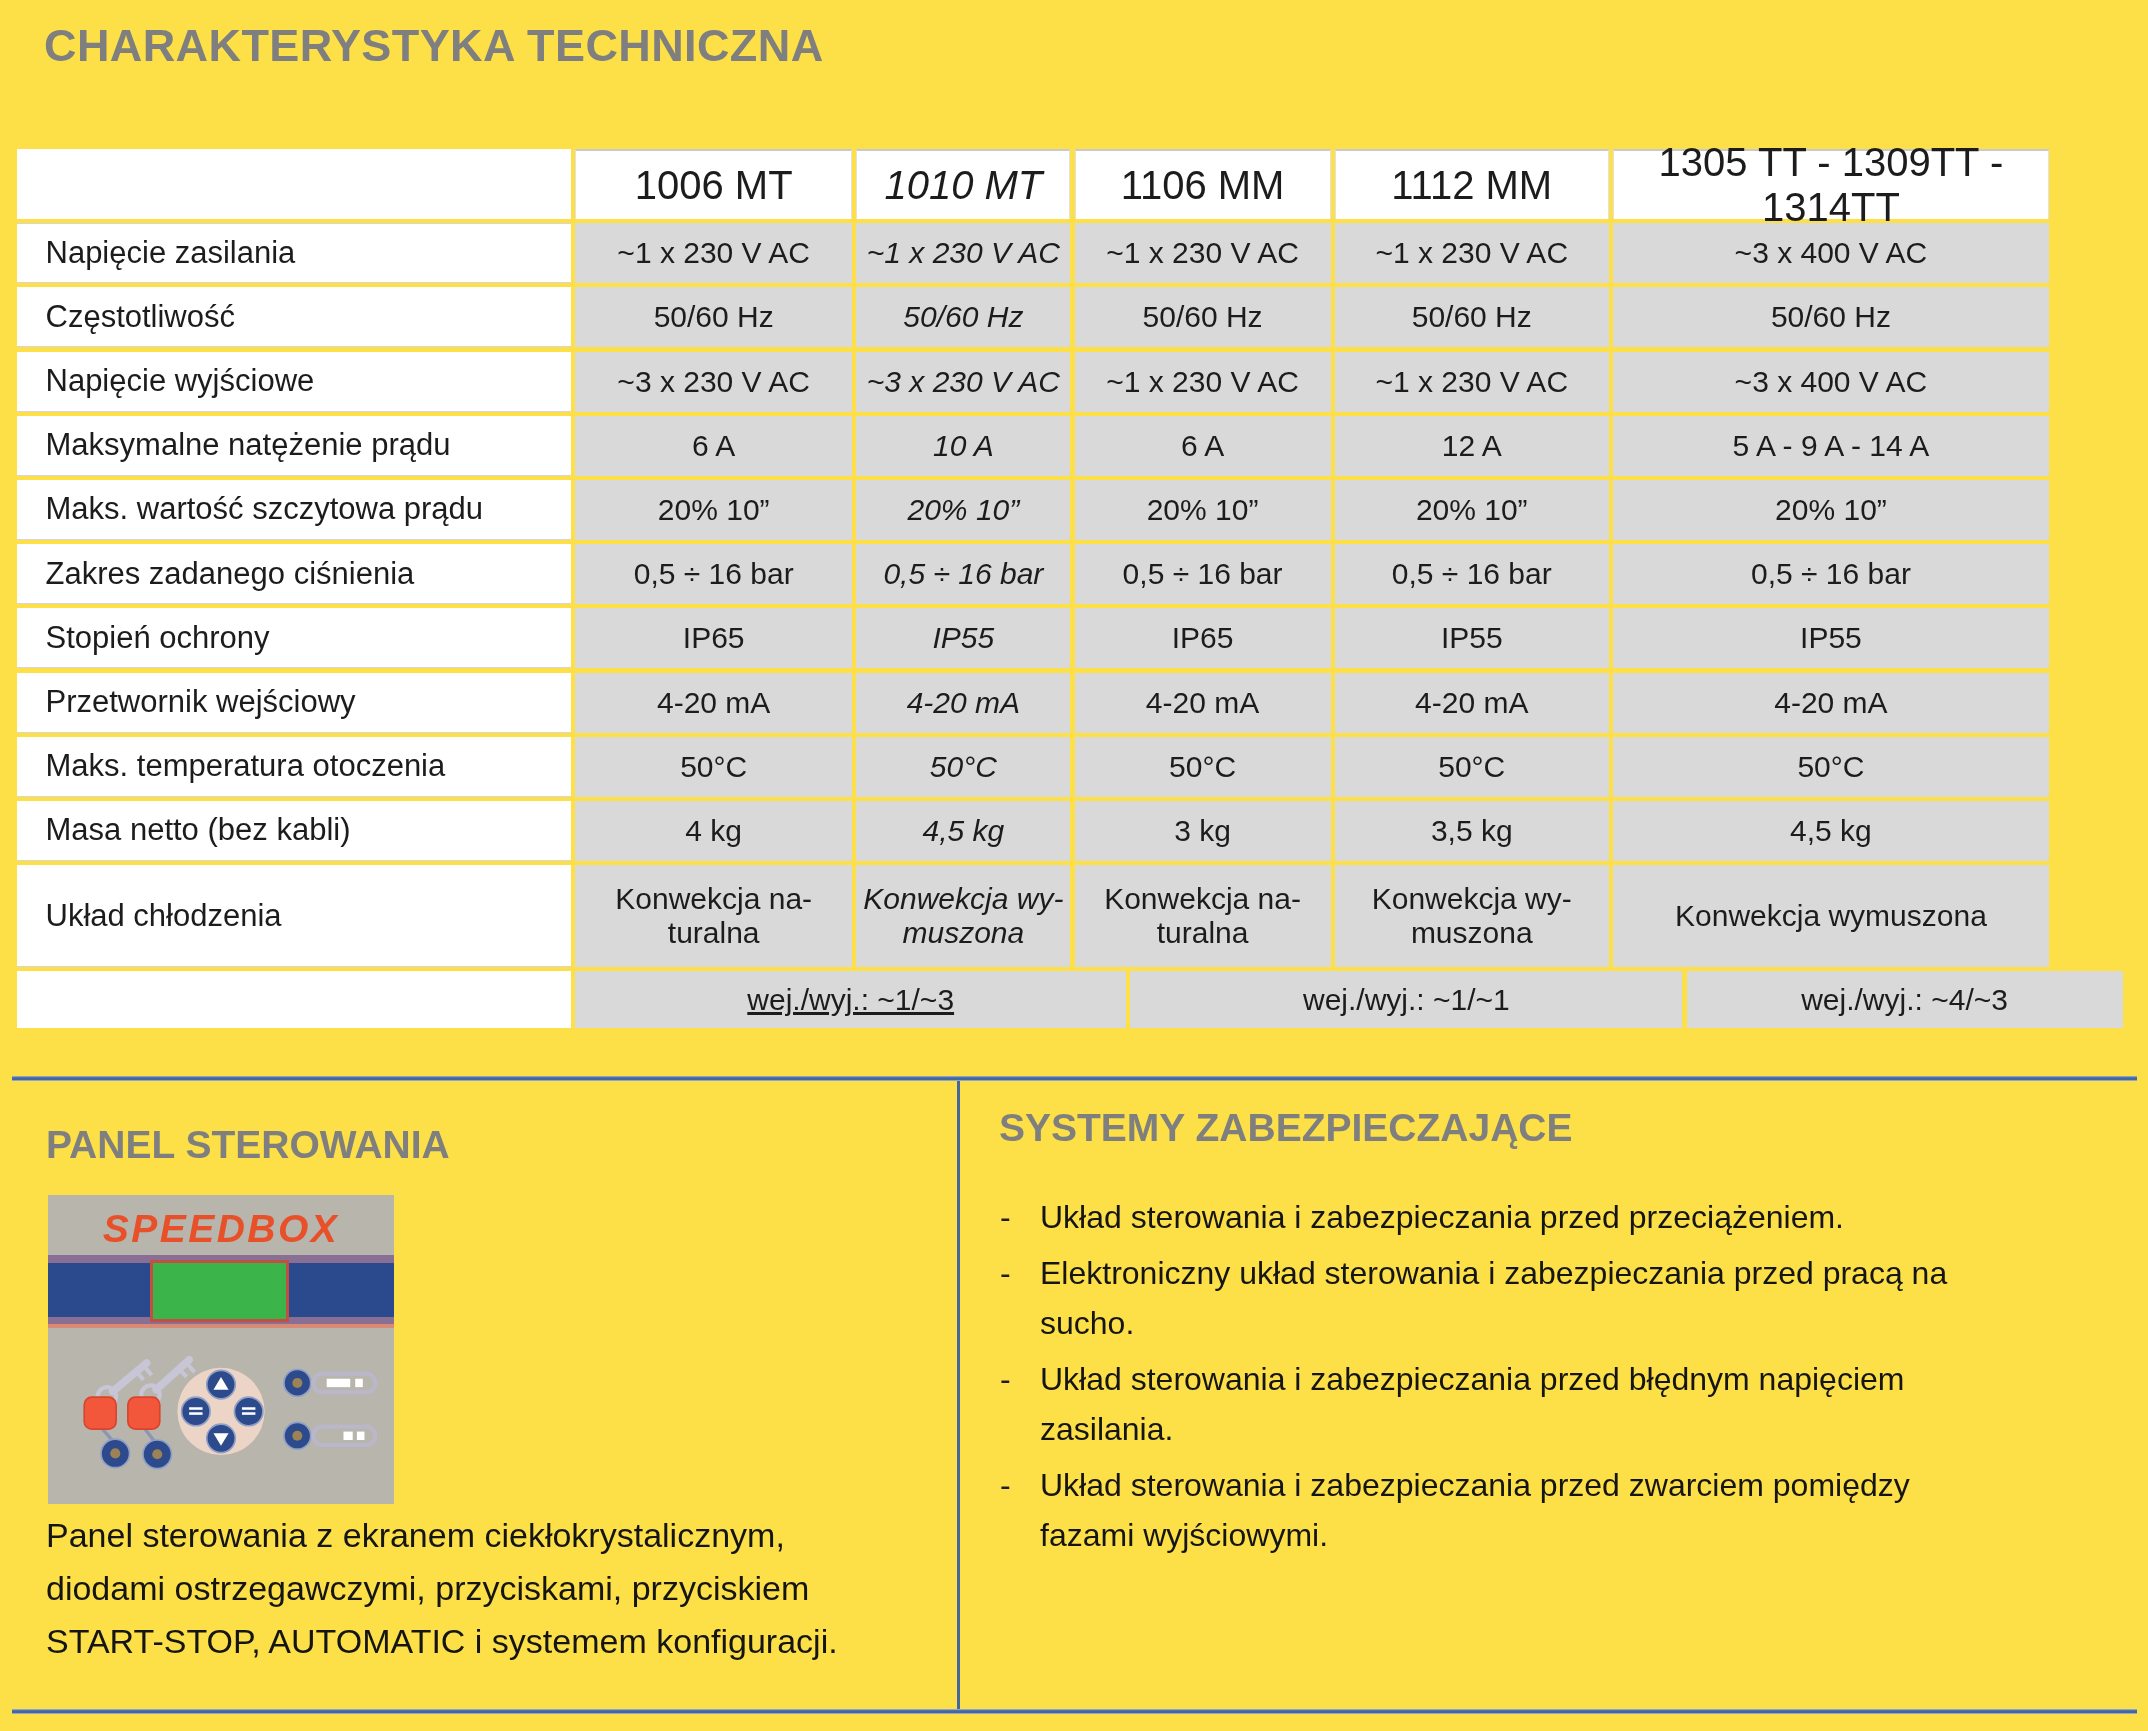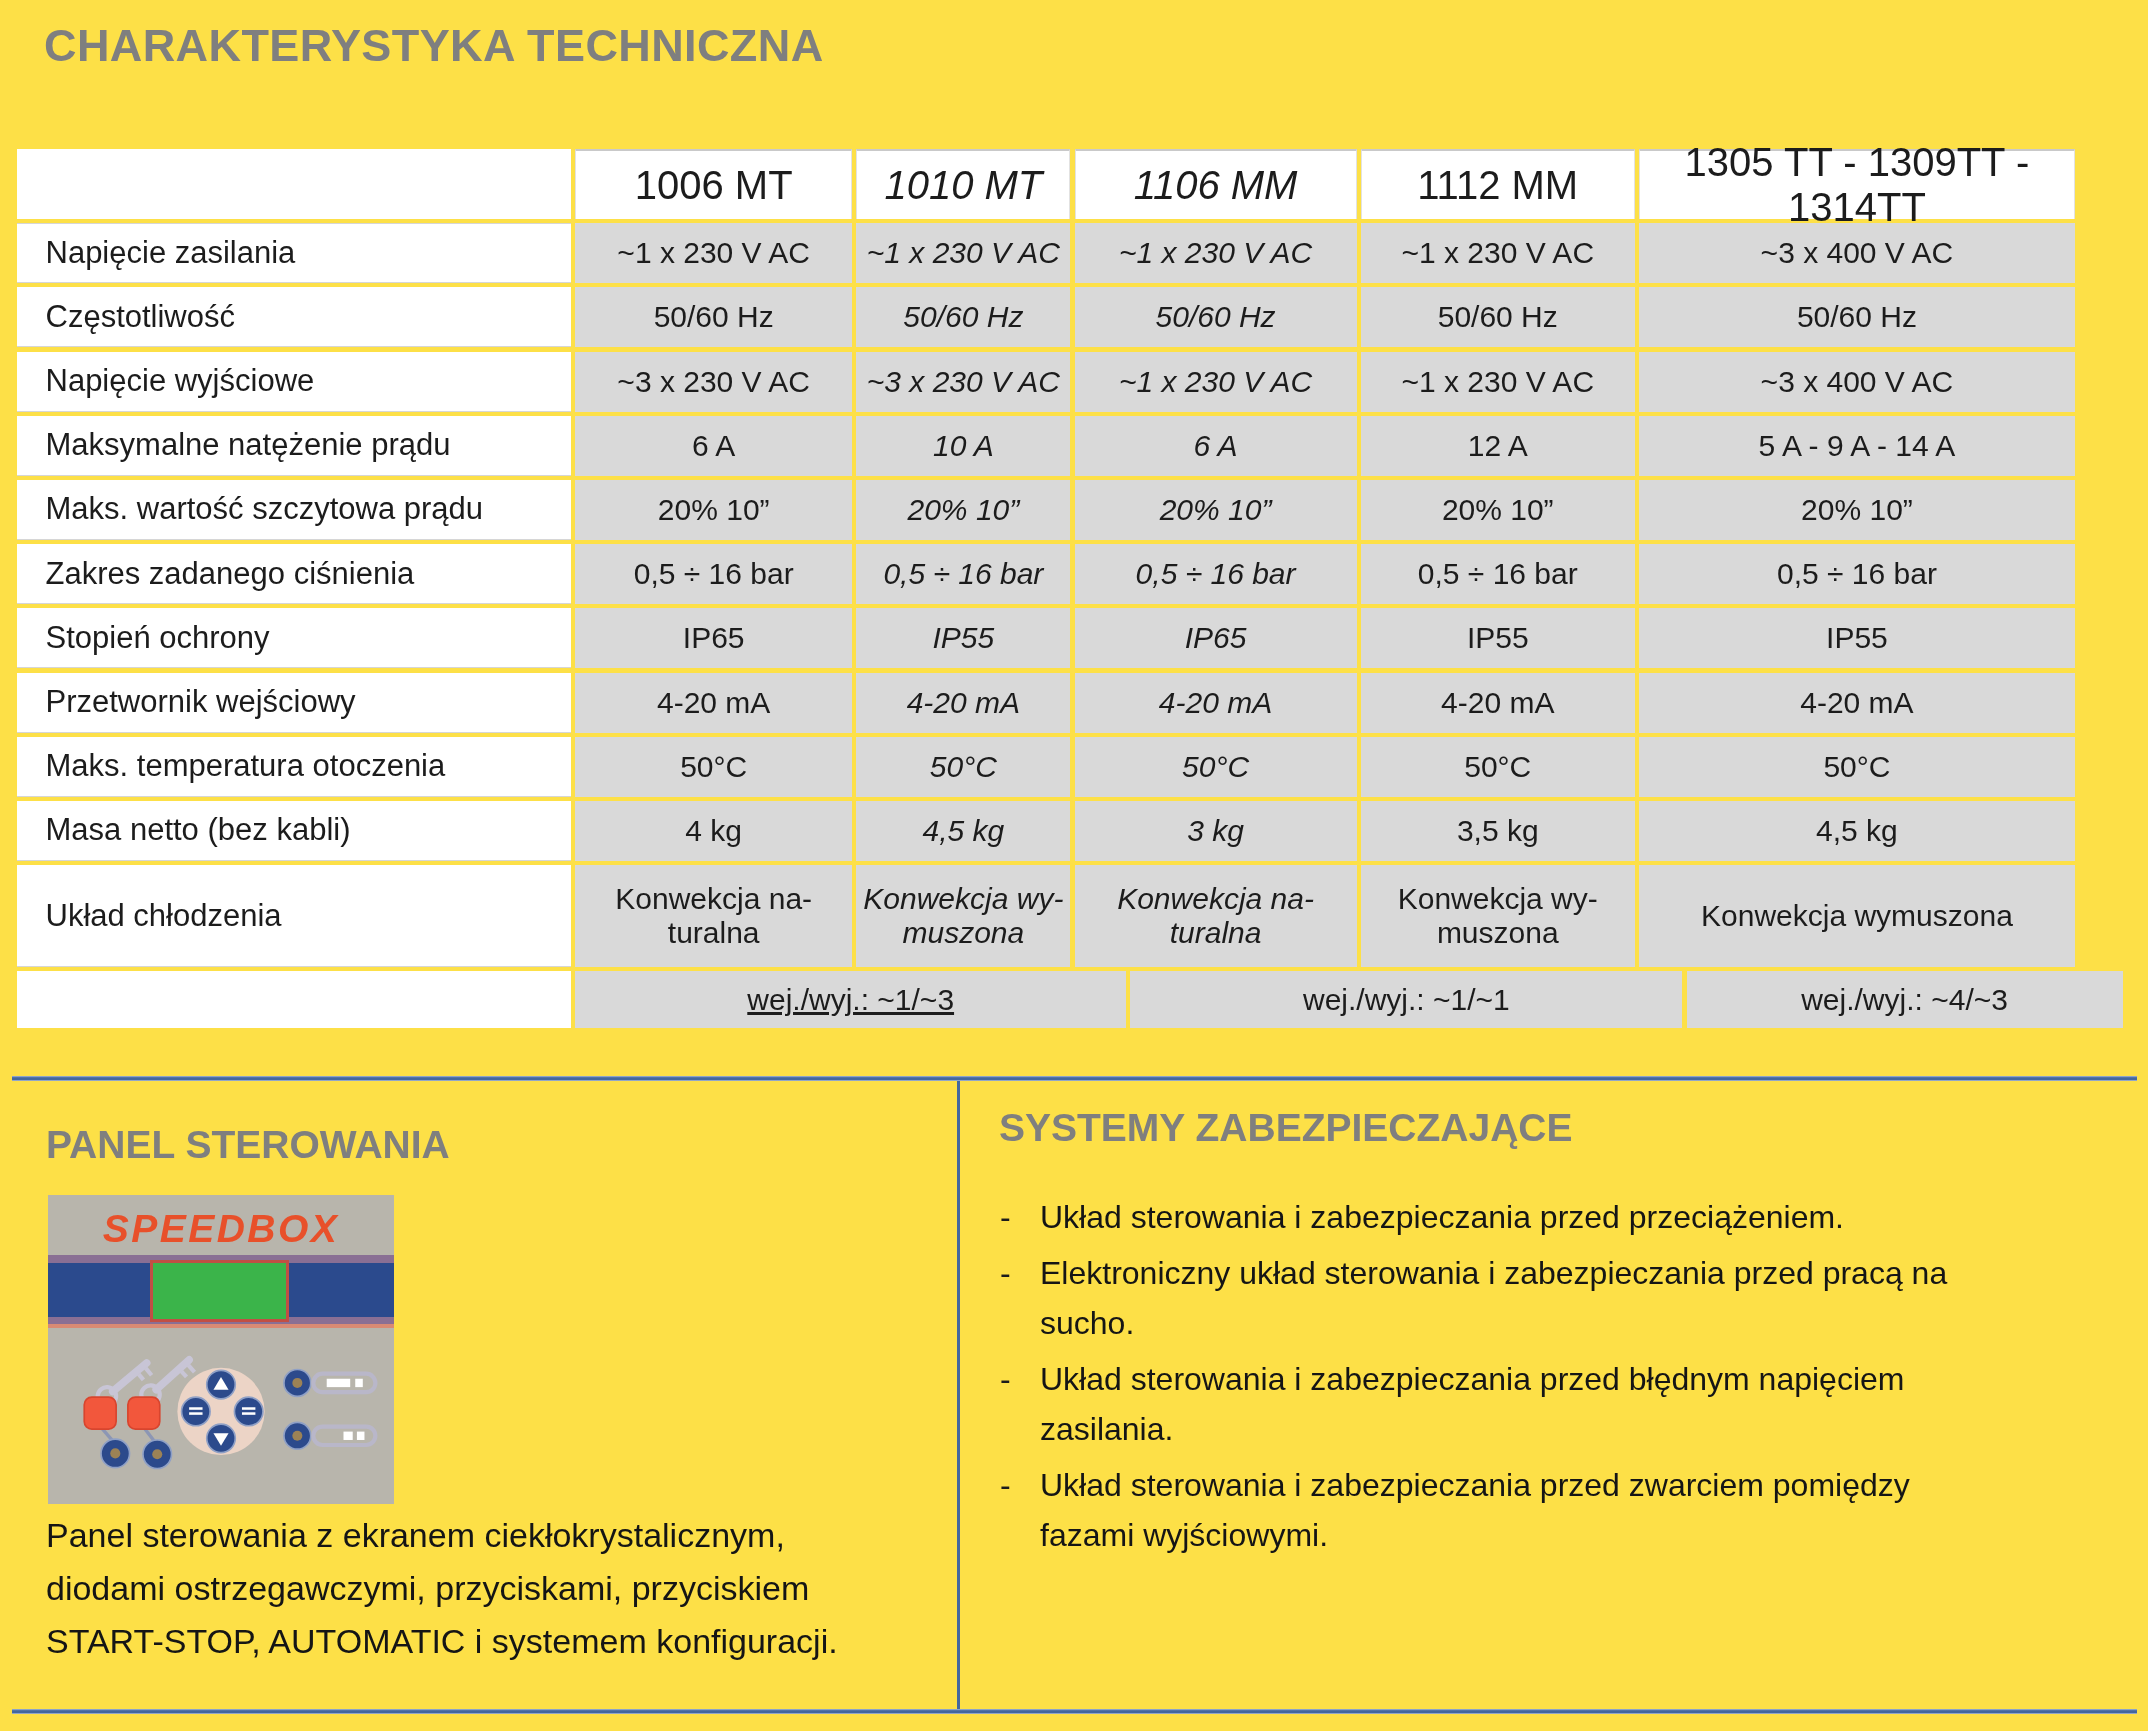--- a/index.html
+++ b/index.html
@@ -11,21 +11,21 @@
               color:#7f7f7f;letter-spacing:0.4px;}
   .section-title{position:absolute;font-size:39px;font-weight:bold;color:#7f7f7f;}
 
   
   .spec-table{position:absolute;left:17px;top:149px;width:2106px;}
   .trow{display:flex;margin-bottom:4.2px;}
   .tcell{display:flex;align-items:center;justify-content:center;text-align:center;
          box-sizing:border-box;height:60px;font-size:30px;white-space:pre-line;}
   .tcell + .tcell{margin-left:4.2px;}
   .w-label{width:554px;}
-  .w-c1{width:277px;} .w-c2{width:214px;font-style:italic;} .w-c3{width:282px;font-style:italic;} .w-c4{width:274px;} .w-c5{width:436px;}
+  .w-c1{width:277px;} .w-c2{width:214px;font-style:italic;} .w-c3{width:256px;} .w-c4{width:274px;} .w-c5{width:436px;}
   .w-f12{width:551px;text-decoration:underline;} .w-f34{width:552px;}
   .hrow .tcell{height:70px;}
   .hcell{background:#fff;border-top:2.5px solid #c9c9c9;border-left:1.7px solid #e2e2e2;
          border-right:1.7px solid #e2e2e2;font-size:40px;}
   .hlabel{background:#fff;}
   .lcell{background:#fff;justify-content:flex-start;text-align:left;padding-left:28.5px;
          border-bottom:1.7px solid #d6d6d6;font-size:31px;}
   .row-first .lcell{border-top:1.7px solid #d6d6d6;}
   .dcell{background:#d9d9d9;}
   .row-tall .tcell{height:102px;}

